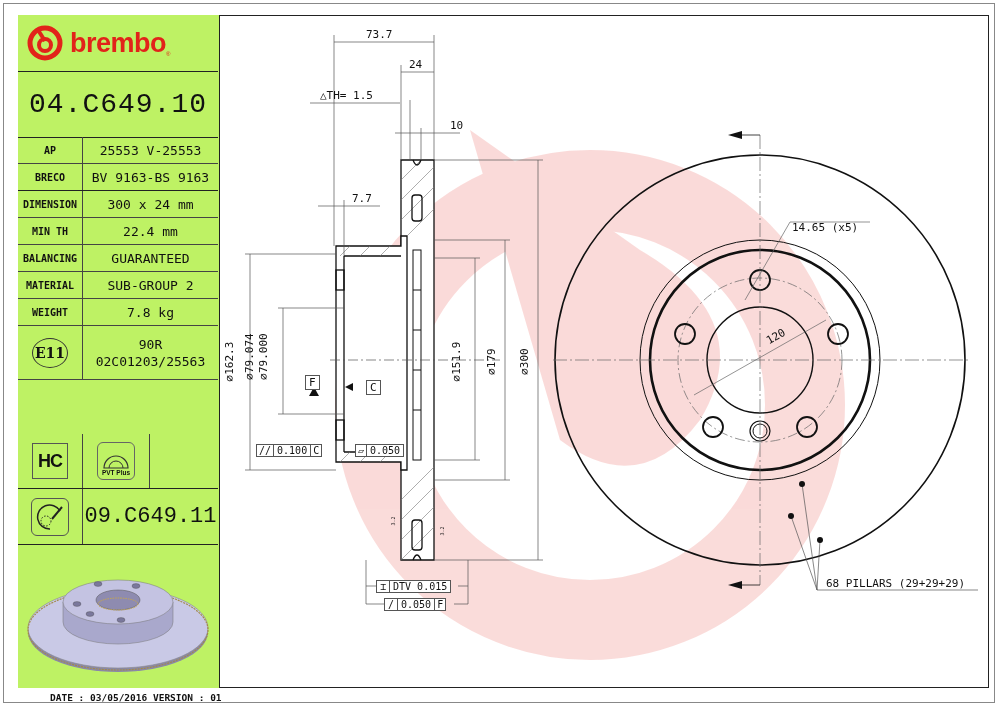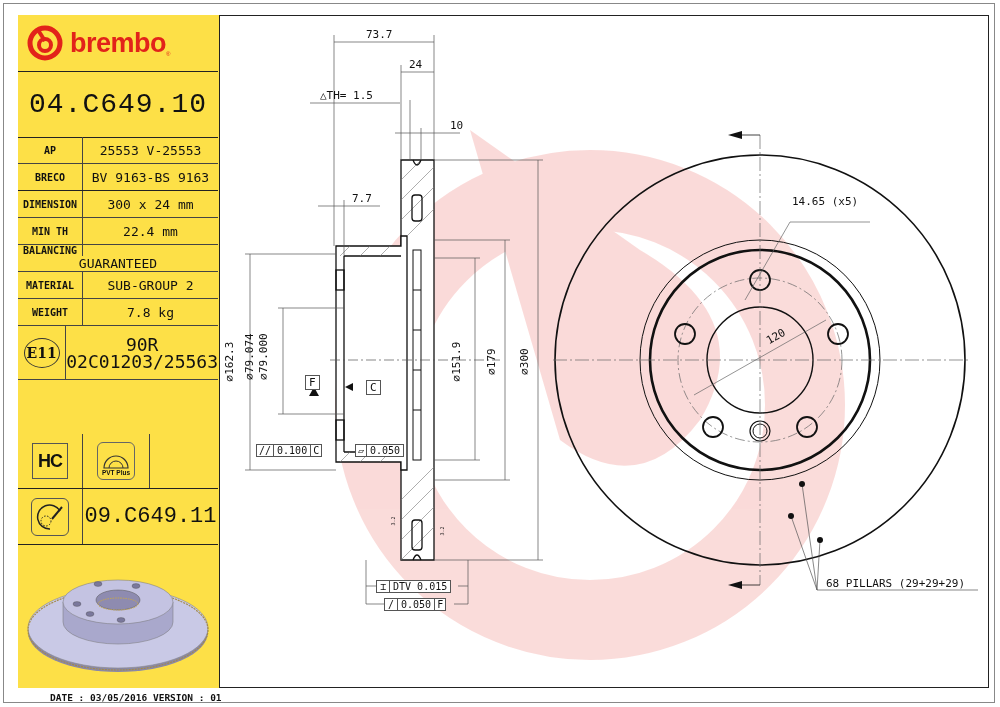--- a/index.html
+++ b/index.html
@@ -9,21 +9,21 @@
   .sidebar{position:absolute;left:18px;top:15px;width:202px;height:673px;border-right:1.5px solid #222;box-sizing:border-box;}
   .logo{position:absolute;left:0;top:0;width:200px;height:56px;border-bottom:1.5px solid #222;display:flex;align-items:center;}
   .logo-text{font-family:"Liberation Sans",sans-serif;font-weight:bold;font-size:27px;color:#e2231a;letter-spacing:-0.5px;margin-left:6px;}
   .logo-reg{font-size:6px;color:#e2231a;align-self:flex-end;margin-bottom:14px;font-family:"Liberation Sans",sans-serif;}
   .code-main{position:absolute;left:0;top:56px;width:200px;height:66px;border-bottom:1.5px solid #222;display:flex;align-items:center;justify-content:center;font-size:28px;font-family:"Liberation Mono","DejaVu Sans Mono",monospace;letter-spacing:1px;}
   .row{position:absolute;left:0;width:200px;height:27px;border-bottom:1px solid #444;display:flex;box-sizing:border-box;}
   .row .k{width:64px;border-right:1px solid #444;display:flex;align-items:center;justify-content:center;font-size:10px;font-weight:bold;font-family:"DejaVu Sans Mono",monospace;}
   .row .v{flex:1;display:flex;align-items:center;justify-content:center;font-size:13px;}
   .irow{position:absolute;left:0;width:200px;border-bottom:1px solid #444;display:flex;box-sizing:border-box;}
   .irow .k{width:64px;border-right:1px solid #444;display:flex;align-items:center;justify-content:center;}
-  .irow .v{flex:1;display:flex;flex-direction:column;align-items:center;justify-content:center;font-size:18px;line-height:17px;}
+  .irow .v{flex:1;display:flex;flex-direction:column;align-items:center;justify-content:center;font-size:13px;line-height:17px;}
   .footer{position:absolute;left:30px;top:692px;font-size:9.5px;font-weight:bold;font-family:"DejaVu Sans Mono",monospace;padding-left:20px;}
   .draw{position:absolute;left:0;top:0;width:1000px;height:707px;}
 </style>
 </head>
 <body>
 
 <div class="outer"></div>
 
 <svg class="draw" viewBox="0 0 1000 707">
 
@@ -174,28 +174,28 @@
     <span style="padding:0 3px;border-right:1px solid #555;">⌶</span>
     <span style="padding:0 3px;">DTV 0.015</span>
   </span>
   <span style="position:absolute;left:384px;top:598px;border:1px solid #555;background:#fff;font-size:10px;display:flex;">
     <span style="padding:0 3px;border-right:1px solid #555;">/</span>
     <span style="padding:0 3px;border-right:1px solid #555;">0.050</span>
     <span style="padding:0 2px;">F</span>
   </span>
   <span style="position:absolute;left:388px;top:518px;font-size:5px;transform:rotate(-90deg);">3.2</span>
   <span style="position:absolute;left:437px;top:528px;font-size:5px;transform:rotate(-90deg);">3.2</span>
-  <span style="position:absolute;left:792px;top:195px;">14.65 (x5)</span>
+  <span style="position:absolute;left:792px;top:221px;">14.65 (x5)</span>
   <span style="position:absolute;left:766px;top:330px;transform:rotate(-30deg);">120</span>
   <span style="position:absolute;left:826px;top:577px;">68 PILLARS (29+29+29)</span>
 </div>
 
 <div class="frame"></div>
 
-<div class="sidebar" style="background:#fde047;">
+<div class="sidebar" style="background:#bef264;">
   <div class="logo">
     <svg width="38" height="38" viewBox="0 0 38 38" style="margin-left:8px;">
       <circle cx="19" cy="19" r="15" fill="none" stroke="#e2231a" stroke-width="5"></circle>
       <circle cx="19" cy="21" r="6" fill="none" stroke="#e2231a" stroke-width="4"></circle>
       <line x1="12" y1="6" x2="19" y2="17" stroke="#e2231a" stroke-width="4"></line>
     </svg>
     <span class="logo-text">brembo</span>
     <span class="logo-reg">®</span>
   </div>
   <div class="code-main">04.C649.10</div>
@@ -209,21 +209,21 @@
     <div class="v">BV 9163-BS 9163</div>
   </div>
   <div class="row" style="top:176px;">
     <div class="k">DIMENSION</div>
     <div class="v">300 x 24 mm</div>
   </div>
   <div class="row" style="top:203px;">
     <div class="k">MIN TH</div>
     <div class="v">22.4 mm</div>
   </div>
-  <div class="row" style="top:230px;flex-direction:column;">
+  <div class="row" style="top:230px;">
     <div class="k">BALANCING</div>
     <div class="v">GUARANTEED</div>
   </div>
   <div class="row" style="top:257px;">
     <div class="k">MATERIAL</div>
     <div class="v">SUB-GROUP 2</div>
   </div>
   <div class="row" style="top:284px;">
     <div class="k">WEIGHT</div>
     <div class="v">7.8 kg</div>

